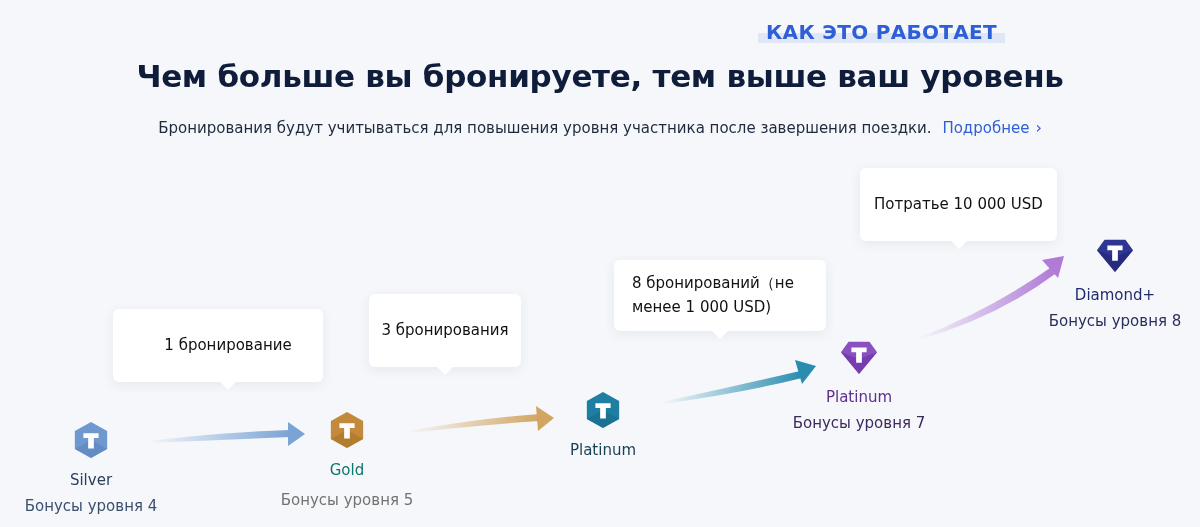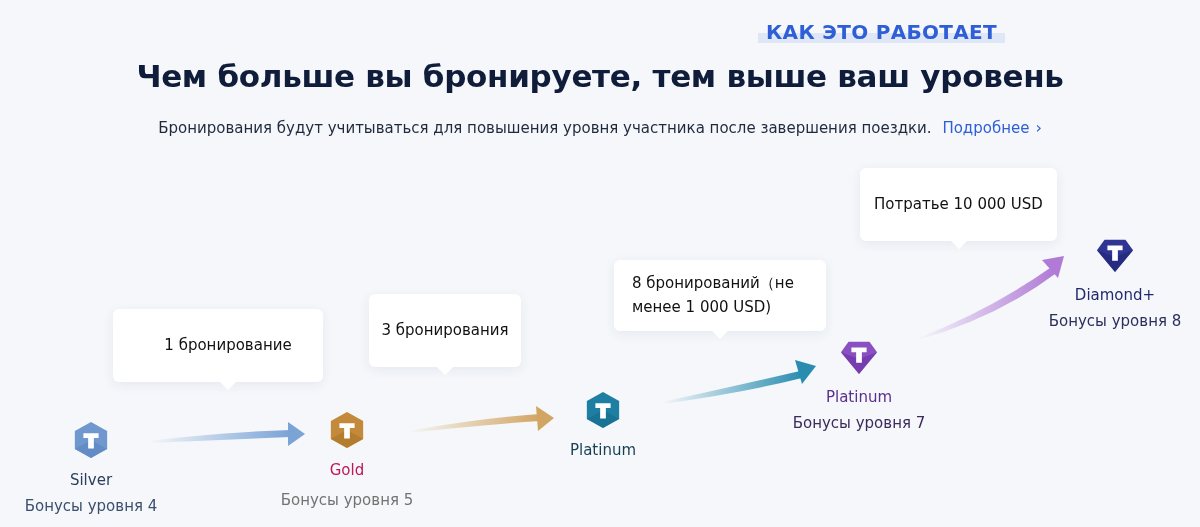--- a/index.html
+++ b/index.html
@@ -91,21 +91,21 @@
   <div class="name" style="color:#2c3e5a;">Silver</div>
   <div class="bonus" style="color:#3b4f6e;">Бонусы уровня 4</div>
 </div>
 
 <div class="tier" style="left:247px;top:411px;">
   <svg class="icon" viewBox="0 0 40 40">
     <polygon points="20,1 37,10.5 37,29.5 20,39 3,29.5 3,10.5" fill="#c28a3a"></polygon>
     <polygon points="20,20 37,29.5 20,39 3,29.5" fill="#a97328" opacity="0.6"></polygon>
     <path d="M12 13 H28 V18 H23 V29 H17 V18 H12 Z" fill="#fff"></path>
   </svg>
-  <div class="name" style="color:#be185d;text-align:center;">Gold</div>
+  <div class="name" style="color:#0f766e;text-align:center;">Gold</div>
   <div class="bonus" style="color:#737373;margin-top:12px;">Бонусы уровня 5</div>
 </div>
 
 <div class="tier" style="left:503px;top:391px;">
   <svg class="icon" viewBox="0 0 40 40">
     <polygon points="20,1 37,10.5 37,29.5 20,39 3,29.5 3,10.5" fill="#1f7fa2"></polygon>
     <polygon points="20,20 37,29.5 20,39 3,29.5" fill="#176b8a" opacity="0.6"></polygon>
     <path d="M12 13 H28 V18 H23 V29 H17 V18 H12 Z" fill="#fff"></path>
   </svg>
   <div class="name" style="color:#173f55;">Platinum</div>

